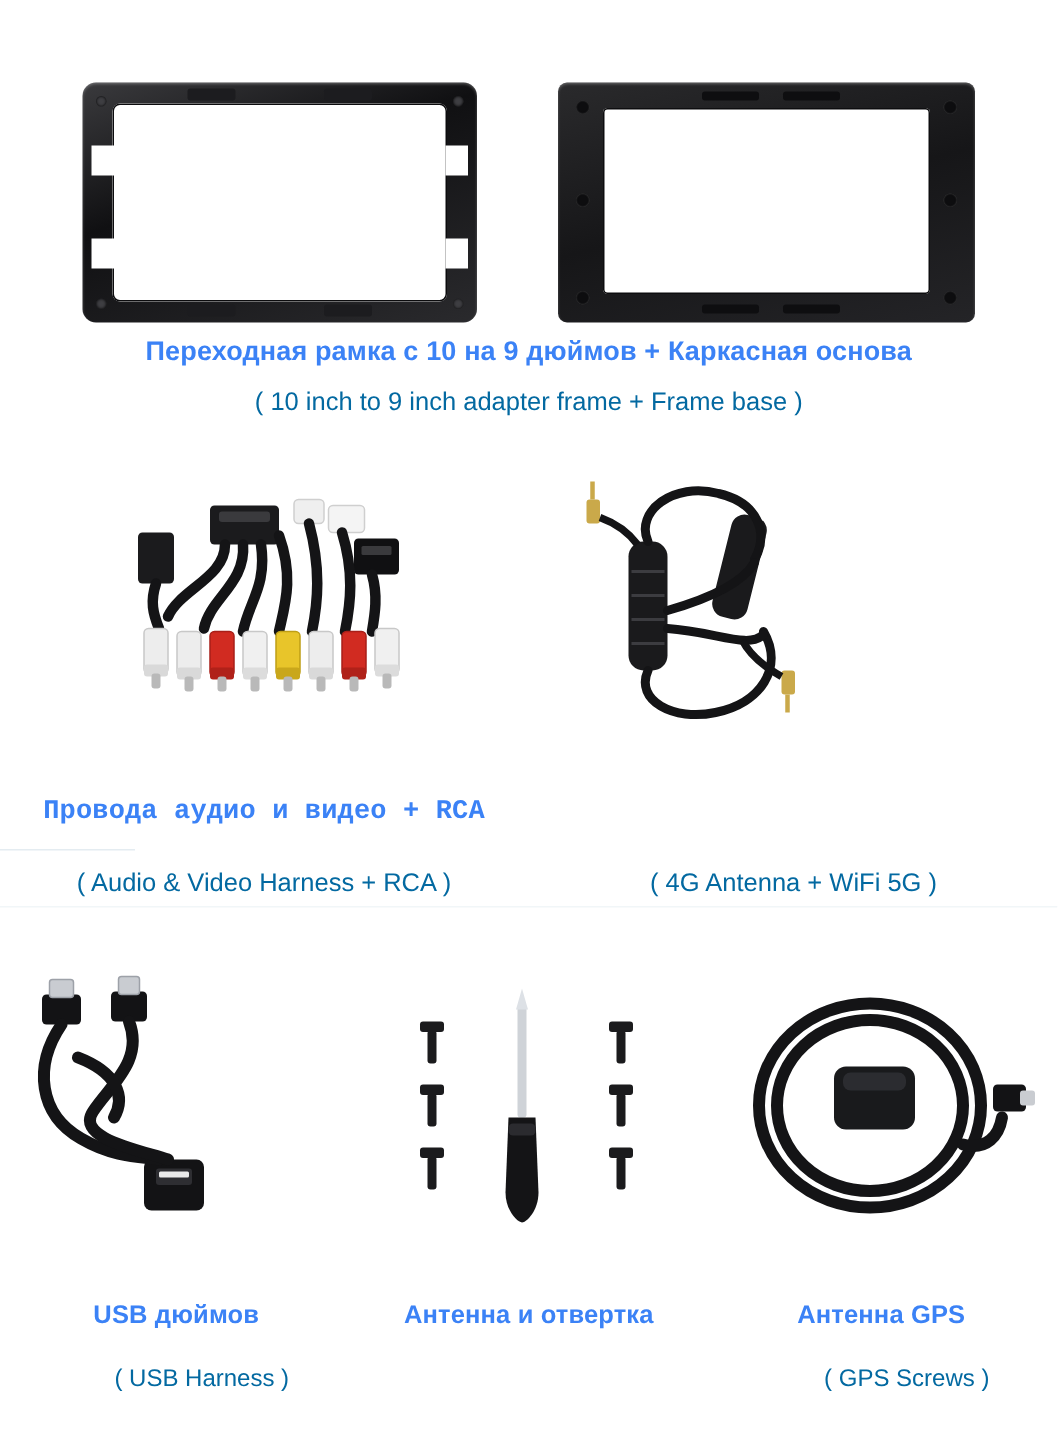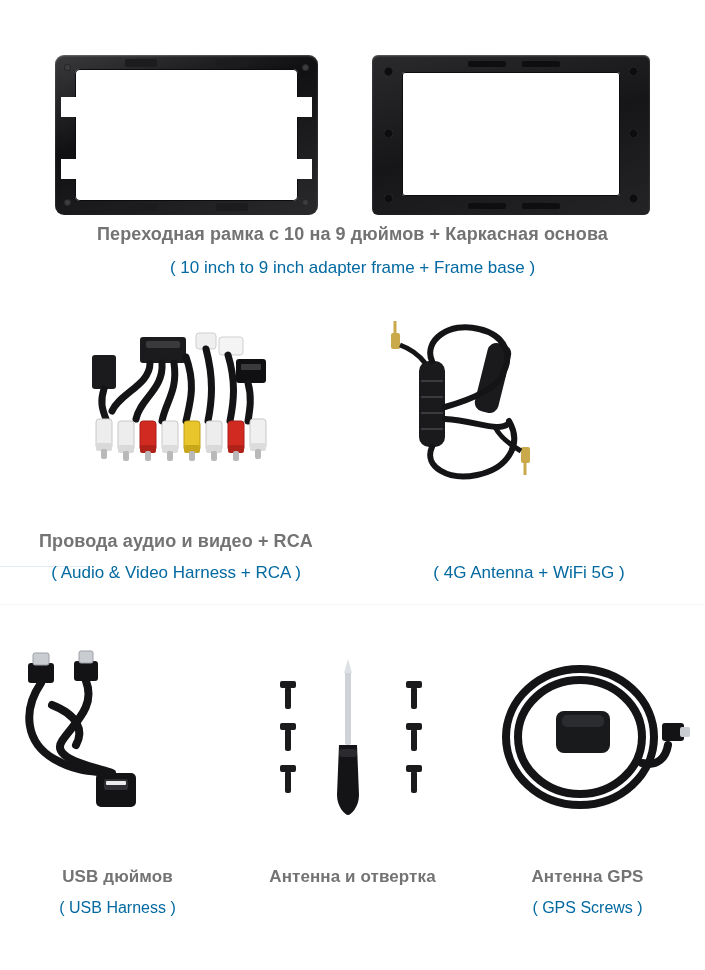--- a/index.html
+++ b/index.html
@@ -21,21 +21,21 @@
     height: 970px;
     background: #ffffff;
   }
 
   
   .cap-ru {
     font-weight: bold;
     font-size: 18px;
     letter-spacing: 0.1px;
     text-align: center;
-    color: #737373;
+    color: #3b82f6;
     line-height: 1.2;
   }
   .cap-en {
     font-weight: normal;
     font-size: 17px;
     text-align: center;
     color: #0369a1;
     line-height: 1.2;
     margin-top: 7px;
   }
@@ -144,38 +144,38 @@
     position: absolute;
     left: 0;
     top: 315px;
     width: 705px;
     height: 300px;
   }
   .col-2 { position: absolute; top: 0; width: 352px; height: 300px; }
   .col-2.left { left: 0; }
   .col-2.right { left: 353px; }
   .art { position: absolute; left: 0; top: 0; width: 100%; height: 185px; }
-  .col-2 .cap-ru { position: absolute; left: 0; top: 216px; width: 100%; }
-  .col-2 .cap-en { position: absolute; left: 0; top: 248px; width: 100%; margin-top: 0; }
+  .col-2 .cap-ru { position: absolute; left: 0; top: 216px; width: 100%; font-family: Liberation Mono, monospace; }
+  .col-2 .cap-en { position: absolute; left: 0; top: 248px; width: 100%; margin-top: 16px; }
 
   
   .sect3 {
     position: absolute;
     left: 0;
     top: 645px;
     width: 705px;
     height: 300px;
   }
   .col-3 { position: absolute; top: 0; width: 235px; height: 300px; }
   .col-3.c1 { left: 0; }
   .col-3.c2 { left: 235px; }
   .col-3.c3 { left: 470px; }
   .col-3 .art { height: 195px; }
   .col-3 .cap-ru { position: absolute; left: 0; top: 222px; width: 100%; font-size: 17px; }
-  .col-3 .cap-en { position: absolute; left: 0; top: 253px; width: 100%; margin-top: 0; font-size: 16px; }
+  .col-3 .cap-en { position: absolute; left: 0; top: 265px; width: 100%; margin-top: 0; font-size: 16px; padding-left: 17px; }
 
   
   .hairline {
     position: absolute;
     height: 1px;
     background: #dfe9ef;
     opacity: 0.85;
   }
   .hl1 { left: 0; top: 566px; width: 90px; }
   .hl2 { left: 0; top: 604px; width: 705px; background: #eef4f7; }

